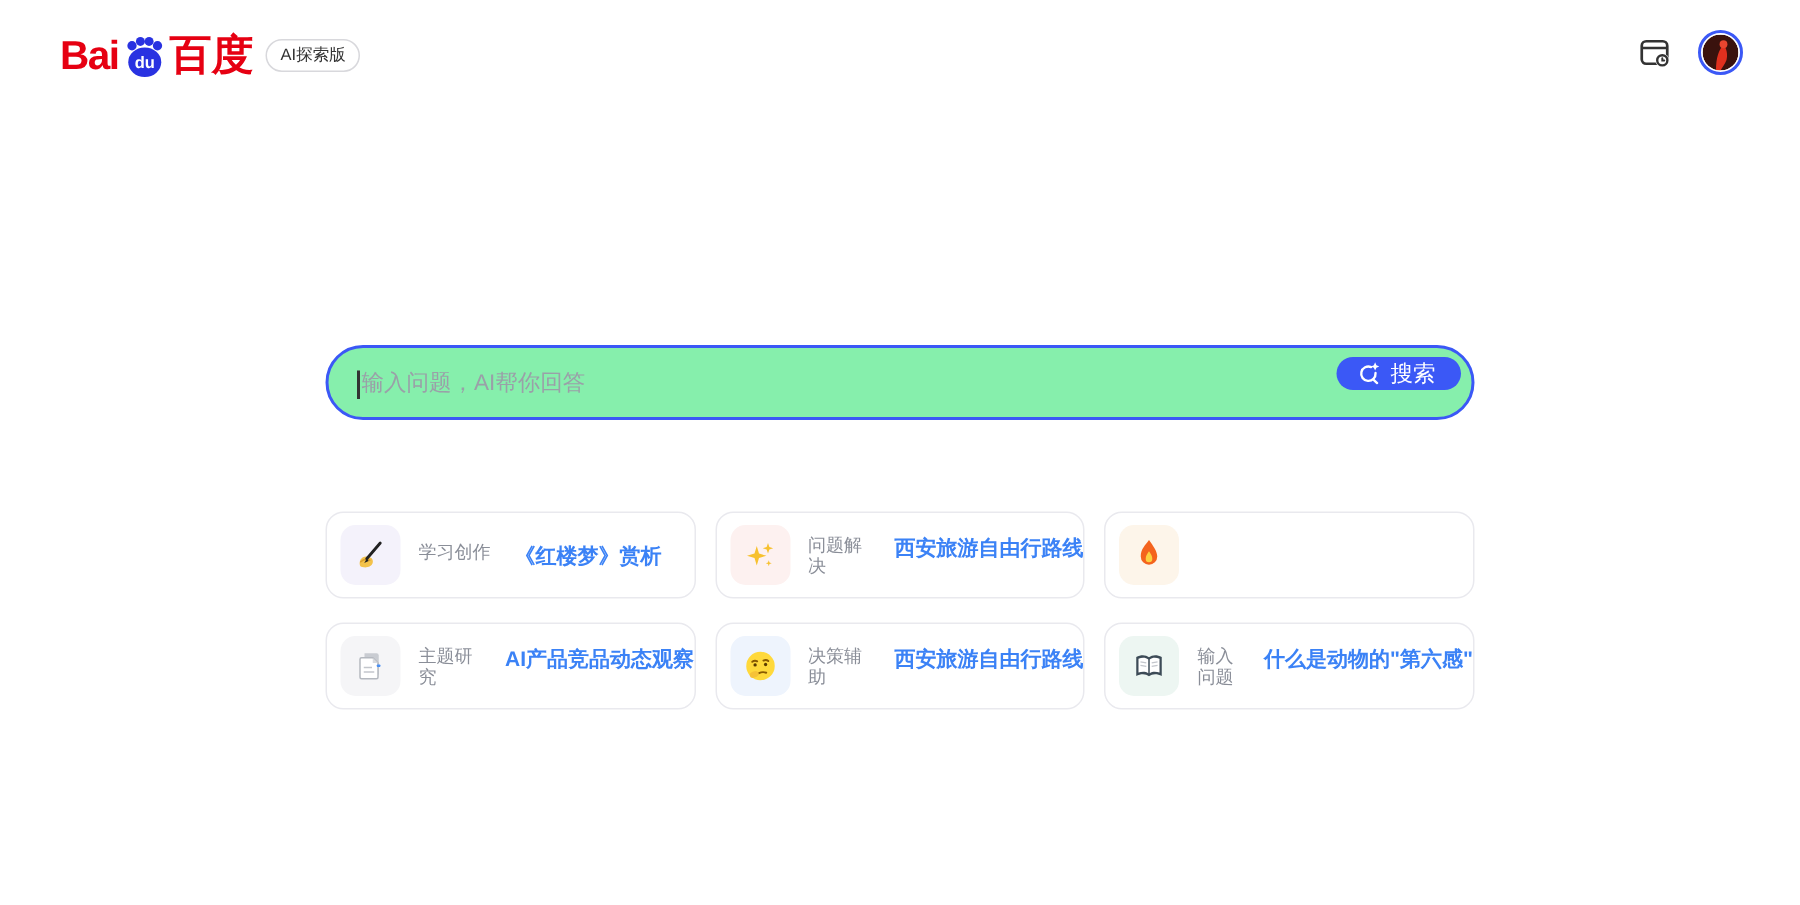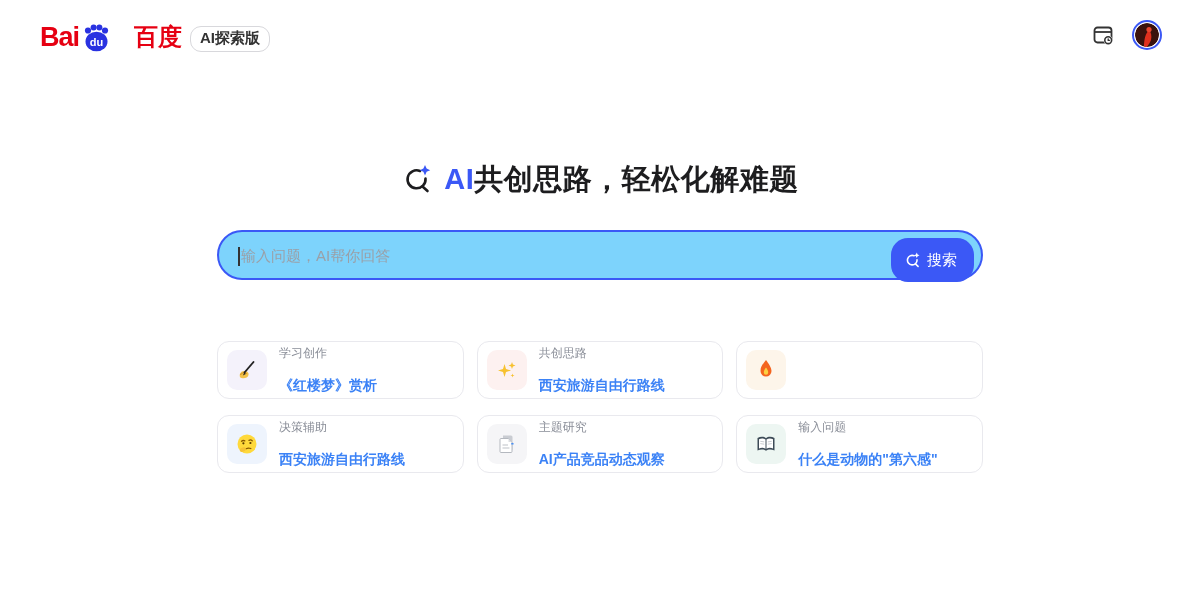--- a/index.html
+++ b/index.html
@@ -5,55 +5,55 @@
   * { margin: 0; padding: 0; box-sizing: border-box; }
   html, body { background: #fff; }
   body { font-family: "Liberation Sans", "DejaVu Sans", sans-serif; }
   .page { position: relative; width: 1200px; height: 603px; background: #fff; overflow: hidden; }
 
   
   .header { position: absolute; top: 0; left: 0; right: 0; height: 72px; }
   .logo-group { position: absolute; left: 40px; top: 22px; display: flex; align-items: flex-start; }
   .logo-bai { font-size: 27px; font-weight: 800; color: #e60012; letter-spacing: -1px; line-height: 30px; }
   .logo-paw { width: 32px; height: 32px; margin: 0 1px; display: block; }
-  .logo-cn { font-size: 24px; font-weight: 800; color: #e60012; letter-spacing: 0px; line-height: 30px; margin-left: 21px; }
+  .logo-cn { font-size: 28px; font-weight: 800; color: #e60012; letter-spacing: 0px; line-height: 30px; }
   .version-badge { display: inline-block; margin-left: 8px; margin-top: 4px; padding: 2px 9px 3px;
-    border: 1px solid #d8d8dc; border-radius: 11px; font-size: 15px; color: #333; background: #fff; white-space: nowrap; font-weight: bold; }
+    border: 1px solid #d8d8dc; border-radius: 11px; font-size: 11px; color: #333; background: #fff; white-space: nowrap; }
   .header-right { position: absolute; right: 38px; top: 20px; display: flex; align-items: center; gap: 16px; }
   .history-btn { width: 26px; height: 26px; background: none; border: none; cursor: pointer; padding: 0; display: flex; align-items: center; justify-content: center; }
   .avatar { width: 30px; height: 30px; border-radius: 50%; border: 2px solid #3b58f6; padding: 1px; cursor: pointer; background: #fff; }
   .avatar-inner { width: 24px; height: 24px; border-radius: 50%; display: block; }
 
   
   .hero { position: absolute; top: 160px; left: 0; right: 0; display: flex; align-items: center; justify-content: center; gap: 11px; }
   .hero-icon { width: 32px; height: 32px; }
   .hero-title { font-size: 29px; font-weight: 700; color: #1d1d1f; letter-spacing: 0.5px; }
   .hero-title .ai { color: #3b58f6; }
 
   
   .search-bar { position: absolute; top: 230px; left: 217px; width: 766px; height: 50px;
-    border: 2px solid #3b58f6; border-radius: 26px; background: #7dd3fc; display: flex; align-items: center; }
+    border: 2px solid #3b58f6; border-radius: 26px; background: #86efac; display: flex; align-items: center; }
   .search-caret { position: absolute; left: 19px; top: 15px; width: 1.5px; height: 19px; background: #333; }
   .search-input { flex: 1; height: 100%; border: none; outline: none; background: transparent;
     padding: 0 100px 0 22px; font-size: 15px; color: #1d1d1f; border-radius: 26px; font-family: inherit; }
   .search-input::placeholder { color: #9aa0a8; opacity: 1; }
-  .search-btn { position: absolute; right: 7px; top: 6px; height: 44px; padding: 0 17px 0 13px;
+  .search-btn { position: absolute; right: 7px; top: 6px; height: 22px; padding: 0 17px 0 13px;
     background: #3b58f6; color: #fff; border: none; border-radius: 17px; font-size: 15px;
     display: flex; align-items: center; gap: 6px; cursor: pointer; font-family: inherit; }
   .search-btn svg { width: 17px; height: 17px; }
 
   
   .cards { position: absolute; top: 341px; left: 217px; width: 766px;
     display: grid; grid-template-columns: repeat(3, 1fr); gap: 16px 13px; }
   .card { height: 58px; background: #fff; border: 1px solid #e9e9ee; border-radius: 12px;
     display: flex; align-items: center; padding-left: 9px; gap: 12px; cursor: pointer; }
   .card-tile { width: 40px; height: 40px; border-radius: 10px; flex: 0 0 40px;
     display: flex; align-items: center; justify-content: center; }
   .card-tile svg { width: 24px; height: 24px; }
-  .card-texts { display: flex; flex-direction: column; gap: 16px; min-width: 0; }
+  .card-texts { display: flex; flex-direction: row; gap: 16px; min-width: 0; }
   .card-label { font-size: 12px; color: #8a8e98; line-height: 14px; }
   .card-title { font-size: 14px; font-weight: 700; color: #3b82f6; line-height: 18px; white-space: nowrap; }
 </style>
 </head>
 <body>
 
 <div class="page">
 
   <div class="header">
     <div class="logo-group">
@@ -90,28 +90,20 @@
           <g clip-path="url(#avclip)">
             <rect width="24" height="24" fill="#3a120d"></rect>
             <path d="M9 24 C9 15 11 10 14 7 C16 9 17 13 16 17 C15 20 13 22 12 24 Z" fill="#e0301e"></path>
             <circle cx="14" cy="6.5" r="2.6" fill="#e8452f"></circle>
           </g>
         </svg>
       </div>
     </div>
   </div>
 
-  <div class="hero">
-    <svg class="hero-icon" viewBox="0 0 32 32" fill="none">
-      <path d="M24.5 14.5 a9 9 0 1 1 -5.5 -7.5" stroke="#1d1d1f" stroke-width="2.6" stroke-linecap="round"></path>
-      <line x1="21.5" y1="22.5" x2="26.5" y2="27" stroke="#1d1d1f" stroke-width="2.6" stroke-linecap="round"></line>
-      <path d="M24 1 L25.6 4.6 L29.2 6.2 L25.6 7.8 L24 11.4 L22.4 7.8 L18.8 6.2 L22.4 4.6 Z" fill="#3b58f6"></path>
-    </svg>
-    <h1 class="hero-title"><span class="ai">AI</span><span>共创思路，轻松化解难题</span></h1>
-  </div>
 
   <div class="search-bar">
     <span class="search-caret"></span>
     <input class="search-input" type="text" value="" placeholder="输入问题，AI帮你回答" style="">
     <button class="search-btn">
       <svg viewBox="0 0 32 32" fill="none">
         <path d="M24.5 14.5 a9 9 0 1 1 -5.5 -7.5" stroke="#fff" stroke-width="3" stroke-linecap="round"></path>
         <line x1="21.5" y1="22.5" x2="26.5" y2="27" stroke="#fff" stroke-width="3" stroke-linecap="round"></line>
         <path d="M24 1 L25.6 4.6 L29.2 6.2 L25.6 7.8 L24 11.4 L22.4 7.8 L18.8 6.2 L22.4 4.6 Z" fill="#fff"></path>
       </svg>
@@ -138,31 +130,48 @@
 
     <div class="card">
       <span class="card-tile" style="background-color: rgb(253, 241, 240);">
         <svg viewBox="0 0 24 24" fill="none">
           <path d="M9.5 6 L11 11 L16 12.5 L11 14 L9.5 19 L8 14 L3 12.5 L8 11 Z" fill="#f7c12f"></path>
           <path d="M17 4 L17.9 6.6 L20.5 7.5 L17.9 8.4 L17 11 L16.1 8.4 L13.5 7.5 L16.1 6.6 Z" fill="#f7c12f"></path>
           <path d="M17.5 15.5 L18 17 L19.5 17.5 L18 18 L17.5 19.5 L17 18 L15.5 17.5 L17 17 Z" fill="#f7c12f"></path>
         </svg>
       </span>
       <span class="card-texts">
-        <span class="card-label">共创思路</span>
+        <span class="card-label">问题解决</span>
         <span class="card-title">西安旅游自由行路线</span>
       </span>
     </div>
 
     <div class="card">
       <span class="card-tile" style="background-color: rgb(253, 245, 234);">
         <svg viewBox="0 0 24 24" fill="none">
           <path d="M12 2 C9.5 5.5 6.5 8 6.5 13 a5.5 5.5 0 0 0 11 0 C17.5 9.5 14.5 5.5 12 2 Z" fill="#f4641e"></path>
           <path d="M12 9.5 C10.7 11.5 9.8 12.6 9.8 14.6 a2.2 2.2 0 0 0 4.4 0 C14.2 12.6 13.3 11.5 12 9.5 Z" fill="#fcd041"></path>
         </svg>
+      </span>
+    </div>
+
+    <div class="card">
+      <span class="card-tile" style="background-color: rgb(245, 245, 247);">
+        <svg viewBox="0 0 24 24" fill="none">
+          <path d="M8 3.5 h8 a1.5 1.5 0 0 1 1.5 1.5 v12 a1.5 1.5 0 0 1 -1.5 1.5 h-8 Z" fill="#c9ccd2"></path>
+          <path d="M6 6.5 h7.5 L17 10 v9.5 a1 1 0 0 1 -1 1 H6 a1 1 0 0 1 -1 -1 V7.5 a1 1 0 0 1 1 -1 Z" fill="#ffffff" stroke="#b4b8bf" stroke-width="1"></path>
+          <path d="M13.5 6.5 L17 10 h-3.5 Z" fill="#d9dbdf"></path>
+          <rect x="16.2" y="11" width="2.4" height="1.6" rx="0.5" fill="#4a90f4"></rect>
+          <line x1="7.5" y1="13" x2="13" y2="13" stroke="#c3c6cc" stroke-width="1.1"></line>
+          <line x1="7.5" y1="16" x2="14.5" y2="16" stroke="#c3c6cc" stroke-width="1.1"></line>
+        </svg>
+      </span>
+      <span class="card-texts">
+        <span class="card-label">主题研究</span>
+        <span class="card-title">AI产品竞品动态观察</span>
       </span>
     </div>
 
     <div class="card">
       <span class="card-tile" style="background-color: rgb(238, 244, 253);">
         <svg viewBox="0 0 24 24" fill="none">
           <circle cx="12" cy="12" r="9.5" fill="#ffd93b"></circle>
           <path d="M6.5 9.2 C7.5 8.4 8.8 8.3 9.8 8.9" stroke="#8a5b00" stroke-width="1.3" stroke-linecap="round"></path>
           <path d="M14 8.4 C15 7.8 16.3 7.9 17.2 8.7" stroke="#8a5b00" stroke-width="1.3" stroke-linecap="round"></path>
           <circle cx="8.4" cy="11.3" r="1.1" fill="#5b3b00"></circle>
@@ -171,37 +180,20 @@
           <ellipse cx="7.8" cy="17.6" rx="3.1" ry="2.1" fill="#f6c236" transform="rotate(-20 7.8 17.6)"></ellipse>
         </svg>
       </span>
       <span class="card-texts">
         <span class="card-label">决策辅助</span>
         <span class="card-title">西安旅游自由行路线</span>
       </span>
     </div>
 
     <div class="card">
-      <span class="card-tile" style="background-color: rgb(245, 245, 247);">
-        <svg viewBox="0 0 24 24" fill="none">
-          <path d="M8 3.5 h8 a1.5 1.5 0 0 1 1.5 1.5 v12 a1.5 1.5 0 0 1 -1.5 1.5 h-8 Z" fill="#c9ccd2"></path>
-          <path d="M6 6.5 h7.5 L17 10 v9.5 a1 1 0 0 1 -1 1 H6 a1 1 0 0 1 -1 -1 V7.5 a1 1 0 0 1 1 -1 Z" fill="#ffffff" stroke="#b4b8bf" stroke-width="1"></path>
-          <path d="M13.5 6.5 L17 10 h-3.5 Z" fill="#d9dbdf"></path>
-          <rect x="16.2" y="11" width="2.4" height="1.6" rx="0.5" fill="#4a90f4"></rect>
-          <line x1="7.5" y1="13" x2="13" y2="13" stroke="#c3c6cc" stroke-width="1.1"></line>
-          <line x1="7.5" y1="16" x2="14.5" y2="16" stroke="#c3c6cc" stroke-width="1.1"></line>
-        </svg>
-      </span>
-      <span class="card-texts">
-        <span class="card-label">主题研究</span>
-        <span class="card-title">AI产品竞品动态观察</span>
-      </span>
-    </div>
-
-    <div class="card">
       <span class="card-tile" style="background-color: rgb(237, 246, 242);">
         <svg viewBox="0 0 24 24" fill="none">
           <path d="M3.5 6 C6.5 4.4 9.8 4.4 12 6.2 C14.2 4.4 17.5 4.4 20.5 6 V18.6 C17.5 17 14.2 17 12 18.8 C9.8 17 6.5 17 3.5 18.6 Z" fill="#3d4b57"></path>
           <path d="M5 7.2 C7.3 6.2 9.9 6.3 11.5 7.6 V16.8 C9.9 15.6 7.3 15.5 5 16.4 Z" fill="#ffffff"></path>
           <path d="M19 7.2 C16.7 6.2 14.1 6.3 12.5 7.6 V16.8 C14.1 15.6 16.7 15.5 19 16.4 Z" fill="#ffffff"></path>
           <line x1="6.3" y1="9.3" x2="10.2" y2="9.9" stroke="#c3c6cc" stroke-width="0.9"></line>
           <line x1="6.3" y1="11.6" x2="10.2" y2="12.2" stroke="#c3c6cc" stroke-width="0.9"></line>
           <line x1="17.7" y1="9.3" x2="13.8" y2="9.9" stroke="#c3c6cc" stroke-width="0.9"></line>
           <line x1="17.7" y1="11.6" x2="13.8" y2="12.2" stroke="#c3c6cc" stroke-width="0.9"></line>
         </svg>

